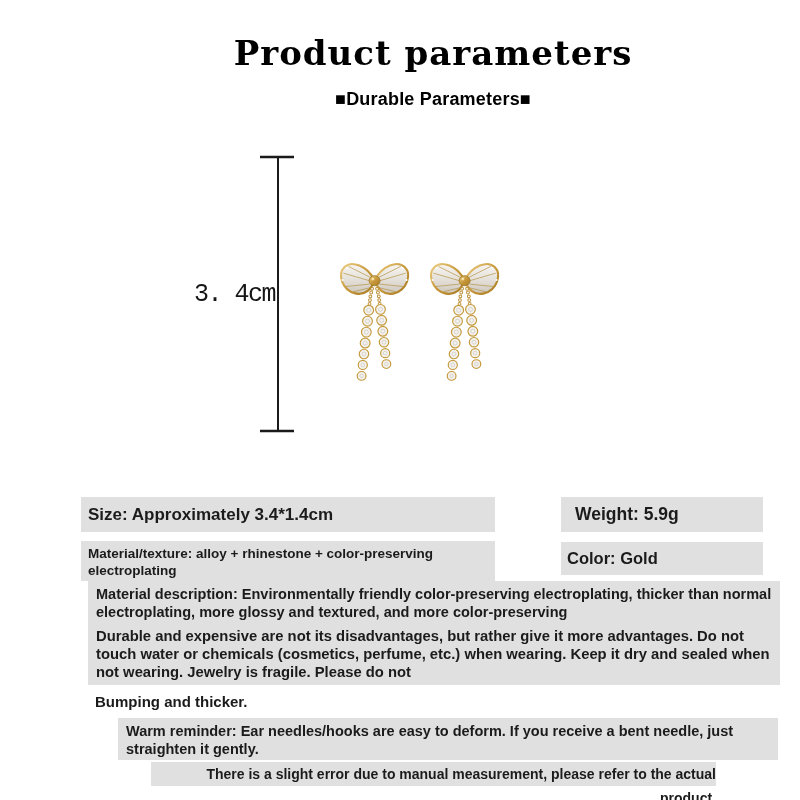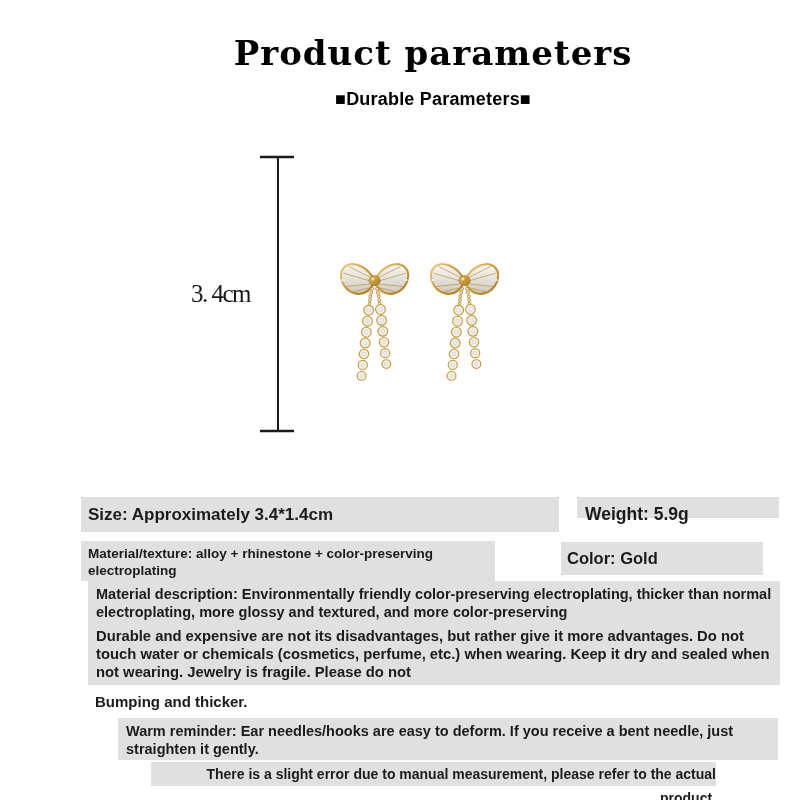--- a/index.html
+++ b/index.html
@@ -12,34 +12,34 @@
     letter-spacing:1px;color:#000;
   }
   .subtitle{
     position:absolute;top:89px;left:0;width:100%;text-align:center;
     font-weight:700;font-size:18px;color:#000;letter-spacing:0.2px;
   }
 
   .figure{position:absolute;left:0;top:140px;width:800px;height:320px;}
   .dimline{position:absolute;left:222px;top:10px;width:44px;height:292px;}
   .dimlabel{
-    position:absolute;left:158px;top:140px;width:84px;text-align:left;
-    font-family:Liberation Serif, serif;font-size:25px;letter-spacing:-1.5px;
+    position:absolute;left:158px;top:140px;width:84px;text-align:right;
+    font-family:Liberation Mono, monospace;font-size:25px;letter-spacing:-1.5px;
     color:#161616;font-weight:500;
   }
   .earring{position:absolute;top:104px;width:80px;height:156px;}
   .earring.e1{left:302px;}
   .earring.e2{left:392px;}
 
   .box{
     position:absolute;background:#e0e0e0;font-weight:700;color:#1b1b1b;
     box-sizing:border-box;
   }
-  .box-size{left:48px;top:497px;width:478px;height:35px;line-height:35px;padding-left:7px;font-size:17px;}
-  .box-weight{left:544px;top:497px;width:202px;height:21px;line-height:35px;padding-left:8px;font-size:17.5px;}
+  .box-size{left:48px;top:497px;width:414px;height:35px;line-height:35px;padding-left:7px;font-size:17px;}
+  .box-weight{left:528px;top:497px;width:202px;height:35px;line-height:35px;padding-left:14px;font-size:17.5px;}
   .box-material{left:48px;top:541px;width:414px;height:40px;font-size:13.5px;line-height:17px;padding:4px 7px 0 7px;}
   .box-color{left:528px;top:542px;width:202px;height:33px;line-height:33px;padding-left:6px;font-size:16.5px;}
   .box-matdesc{left:55px;top:581px;width:692px;height:44px;font-size:14.5px;line-height:18px;padding:4px 8px 0 8px;}
   .box-care{left:55px;top:623px;width:692px;height:62px;font-size:14.8px;line-height:17.8px;padding:5px 8px 0 8px;}
   .text-care-tail{position:absolute;left:62px;top:693px;font-size:15px;font-weight:700;color:#1b1b1b;background:#ffffff;}
   .box-reminder{left:85px;top:718px;width:660px;height:42px;font-size:14.5px;line-height:18px;padding:4px 8px 4px 8px;}
   .box-disclaimer{left:118px;top:762px;width:565px;height:24px;line-height:24px;font-size:14px;text-align:right;}
 </style>
 </head>
 <body>

